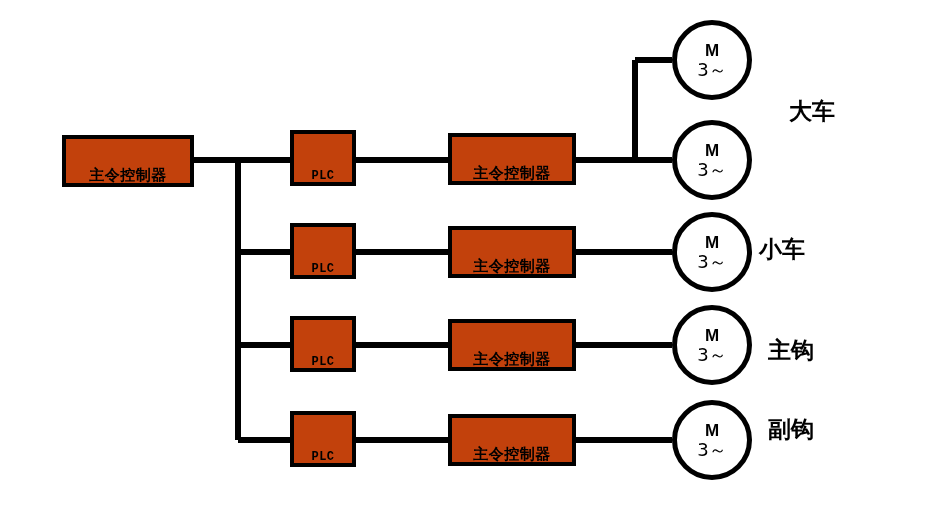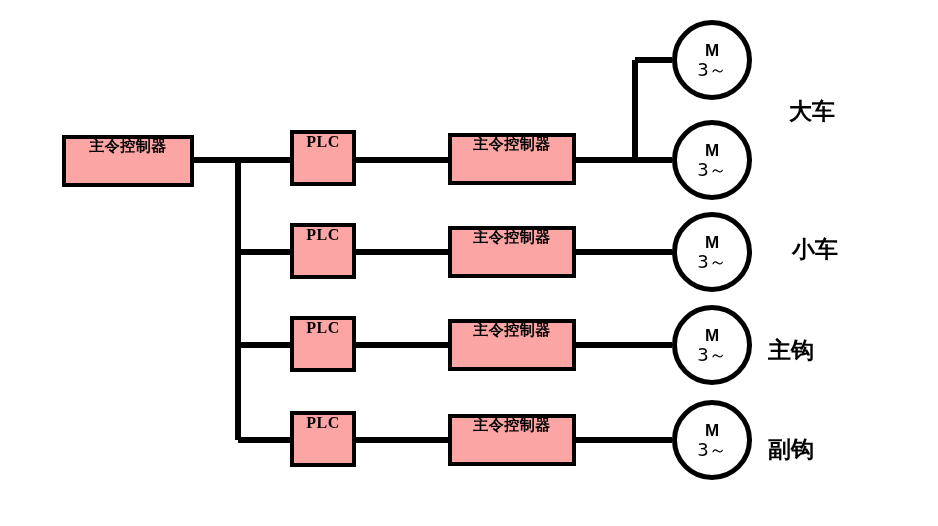--- a/index.html
+++ b/index.html
@@ -21,40 +21,40 @@
   #wiring-svg {
     position: absolute;
     left: 0;
     top: 0;
     width: 938px;
     height: 526px;
   }
   .node-box {
     position: absolute;
     box-sizing: border-box;
-    background: #fca5a5;
+    background: #c2410c;
     border: 4px solid #000000;
     display: flex;
-    align-items: flex-start;
+    align-items: flex-end;
     justify-content: center;
     text-align: center;
     color: #000000;
     z-index: 3;
   }
   .box-cn {
     font-family: "DejaVu Sans", "Liberation Sans", sans-serif;
     font-size: 15px;
     font-weight: 700;
     letter-spacing: 0.5px;
     line-height: 1;
     white-space: nowrap;
   }
   .box-latin {
-    font-family: Liberation Serif, serif;
-    font-size: 16px;
+    font-family: Liberation Mono, monospace;
+    font-size: 12px;
     font-weight: 700;
     letter-spacing: 0.5px;
     line-height: 1;
     white-space: nowrap;
   }
   .motor-node {
     position: absolute;
     box-sizing: border-box;
     background: #ffffff;
     border: 5px solid #000000;
@@ -139,21 +139,21 @@
       <div class="node-box" style="left: 290px; top: 223px; width: 66px; height: 56px;">
         <span class="box-latin">PLC</span>
       </div>
       <div class="node-box" style="left: 448px; top: 226px; width: 128px; height: 52px;">
         <span class="box-cn">主令控制器</span>
       </div>
       <div class="motor-node" style="left: 672px; top: 212px; width: 80px; height: 80px;">
         <span class="motor-top">M</span>
         <span class="motor-bottom">3～</span>
       </div>
-      <div class="branch-label" style="left: 792px; top: 238px;">小车</div>
+      <div class="branch-label" style="left: 759px; top: 238px;">小车</div>
       <div class="node-box" style="left: 290px; top: 316px; width: 66px; height: 56px;">
         <span class="box-latin">PLC</span>
       </div>
       <div class="node-box" style="left: 448px; top: 319px; width: 128px; height: 52px;">
         <span class="box-cn">主令控制器</span>
       </div>
       <div class="motor-node" style="left: 672px; top: 305px; width: 80px; height: 80px;">
         <span class="motor-top">M</span>
         <span class="motor-bottom">3～</span>
       </div>
@@ -161,16 +161,16 @@
       <div class="node-box" style="left: 290px; top: 411px; width: 66px; height: 56px;">
         <span class="box-latin">PLC</span>
       </div>
       <div class="node-box" style="left: 448px; top: 414px; width: 128px; height: 52px;">
         <span class="box-cn">主令控制器</span>
       </div>
       <div class="motor-node" style="left: 672px; top: 400px; width: 80px; height: 80px;">
         <span class="motor-top">M</span>
         <span class="motor-bottom">3～</span>
       </div>
-      <div class="branch-label" style="left: 768px; top: 438px; text-align: right;">副钩</div>
+      <div class="branch-label" style="left: 768px; top: 418px; text-align: right;">副钩</div>
     </div>
 
 </div>
 
 </body></html>

